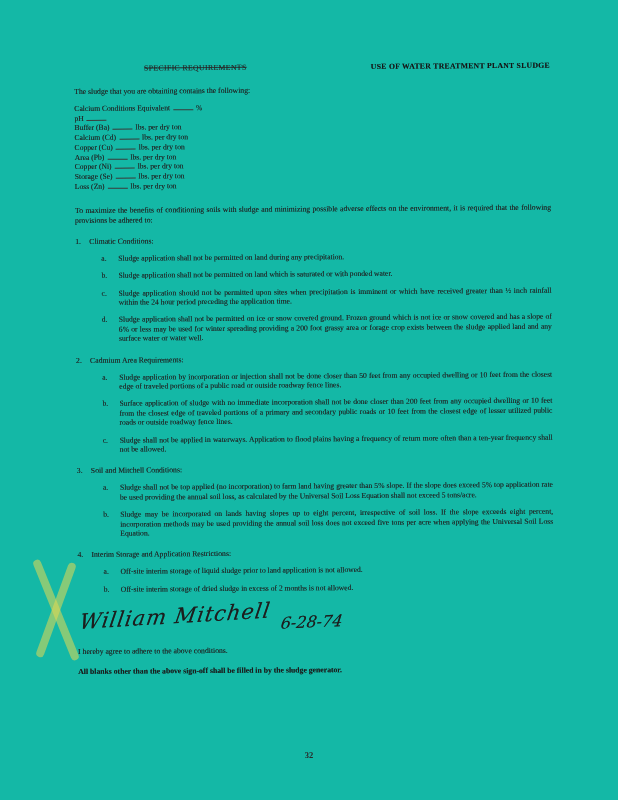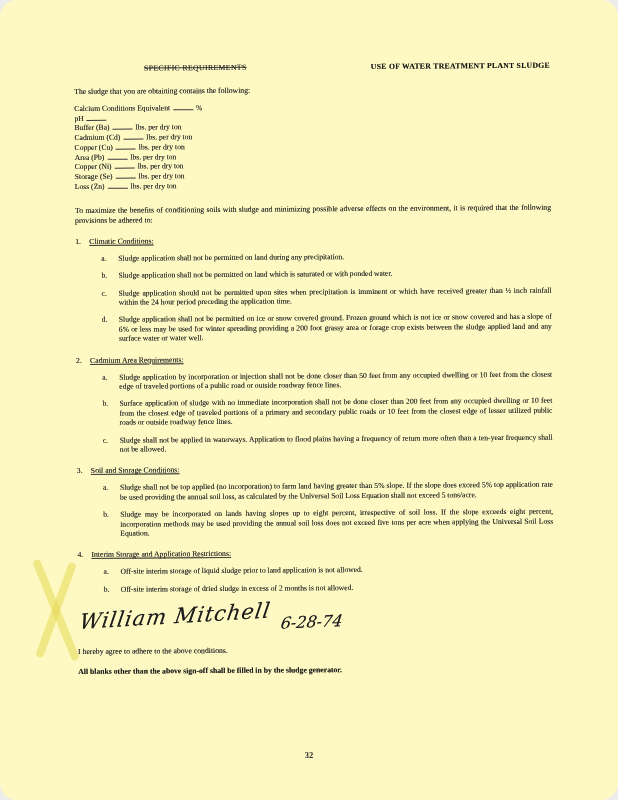--- a/index.html
+++ b/index.html
@@ -5,24 +5,23 @@
   * { box-sizing: border-box; }
   html, body { margin: 0; padding: 0; }
   body {
     width: 618px; height: 800px;
     background: #ececea;
     font-family: "Liberation Serif", "DejaVu Serif", serif;
   }
   .scan-page {
     position: relative;
     width: 618px; height: 800px;
-    background: #fef9c3;
+    background: #14b8a6;
     overflow: hidden;
     color: #242424;
-    border-radius: 17px;
   }
   .content {
     position: absolute;
     left: 74px; top: 64px; width: 476px;
     transform: rotate(-0.4deg);
     transform-origin: top left;
     text-shadow: 0 0 0.4px rgba(20,20,20,0.55);
   }
   .hdr { display: flex; justify-content: space-between; padding-left: 70px; font-size: 7.7px; }
   .hdr-left {
@@ -36,21 +35,21 @@
   .chem { font-size: 7.6px; line-height: 8.7px; white-space: nowrap; }
   .blank {
     display: inline-block; width: 20px; height: 7px;
     border-bottom: 1px solid #3a3a3a;
     margin: 0 3px; vertical-align: baseline;
   }
   .para { margin-top: 15px; font-size: 7.7px; line-height: 9.2px; text-align: justify; }
   .sec { margin-top: 12px; }
   .sec-h { font-size: 7.7px; }
   .sec-h .num { display: inline-block; width: 14px; }
-  .sec-h .ht { text-decoration: underline; text-decoration-color: rgba(40,40,40,0.7); }
+  .sec-h .ht { text-decoration-color: rgba(40,40,40,0.7); }
   .item { display: flex; margin-top: 8px; padding-left: 26px; font-size: 7.6px; line-height: 9.4px; }
   .item .lt { width: 17px; flex: none; }
   .item .tx { flex: 1; text-align: justify; }
   .sig-row { margin-top: 16px; height: 36px; white-space: nowrap; }
   .sig-script {
     display: inline-block;
     font-family: "DejaVu Serif", serif;
     font-style: italic;
     font-size: 21px;
     color: #1d1d1d;
@@ -95,21 +94,21 @@
       <span class="hdr-left">SPECIFIC REQUIREMENTS</span>
       <span class="hdr-right">USE OF WATER TREATMENT PLANT SLUDGE</span>
     </div>
 
     <div class="intro">The sludge that you are obtaining contains the following:</div>
 
     <div class="chem-list">
       <div class="chem"><span>Calcium Conditions Equivalent</span><span class="blank"></span><span>%</span></div>
       <div class="chem"><span>pH</span><span class="blank"></span><span></span></div>
       <div class="chem"><span>Buffer (Ba)</span><span class="blank"></span><span>lbs. per dry ton</span></div>
-      <div class="chem"><span>Cadmium (Cd)</span><span class="blank"></span><span>lbs. per dry ton</span></div>
+      <div class="chem"><span>Calcium (Cd)</span><span class="blank"></span><span>lbs. per dry ton</span></div>
       <div class="chem"><span>Copper (Cu)</span><span class="blank"></span><span>lbs. per dry ton</span></div>
       <div class="chem"><span>Area (Pb)</span><span class="blank"></span><span>lbs. per dry ton</span></div>
       <div class="chem"><span>Copper (Ni)</span><span class="blank"></span><span>lbs. per dry ton</span></div>
       <div class="chem"><span>Storage (Se)</span><span class="blank"></span><span>lbs. per dry ton</span></div>
       <div class="chem"><span>Loss (Zn)</span><span class="blank"></span><span>lbs. per dry ton</span></div>
     </div>
 
     <div class="para">To maximize the benefits of conditioning soils with sludge and minimizing possible adverse effects on the environment, it is required that the following provisions be adhered to:</div>
 
     <div class="sec">
@@ -147,21 +146,21 @@
           <span class="tx">Surface application of sludge with no immediate incorporation shall not be done closer than 200 feet from any occupied dwelling or 10 feet from the closest edge of traveled portions of a primary and secondary public roads or 10 feet from the closest edge of lesser utilized public roads or outside roadway fence lines.</span>
         </div>
       <div class="item">
           <span class="lt">c.</span>
           <span class="tx">Sludge shall not be applied in waterways. Application to flood plains having a frequency of return more often than a ten-year frequency shall not be allowed.</span>
         </div>
     </div>
 
     <div class="sec">
       <div class="sec-h">
-        <span class="num">3.</span><span class="ht">Soil and Storage Conditions:</span>
+        <span class="num">3.</span><span class="ht">Soil and Mitchell Conditions:</span>
       </div>
       <div class="item">
           <span class="lt">a.</span>
           <span class="tx">Sludge shall not be top applied (no incorporation) to farm land having greater than 5% slope. If the slope does exceed 5% top application rate be used providing the annual soil loss, as calculated by the Universal Soil Loss Equation shall not exceed 5 tons/acre.</span>
         </div>
       <div class="item">
           <span class="lt">b.</span>
           <span class="tx">Sludge may be incorporated on lands having slopes up to eight percent, irrespective of soil loss. If the slope exceeds eight percent, incorporation methods may be used providing the annual soil loss does not exceed five tons per acre when applying the Universal Soil Loss Equation.</span>
         </div>
     </div>

